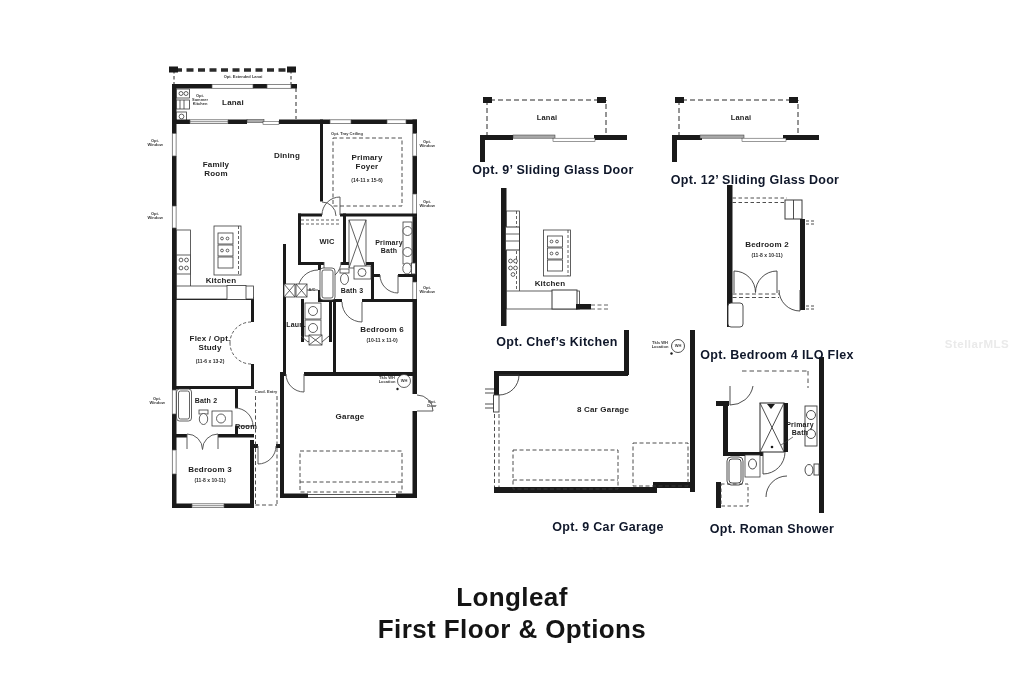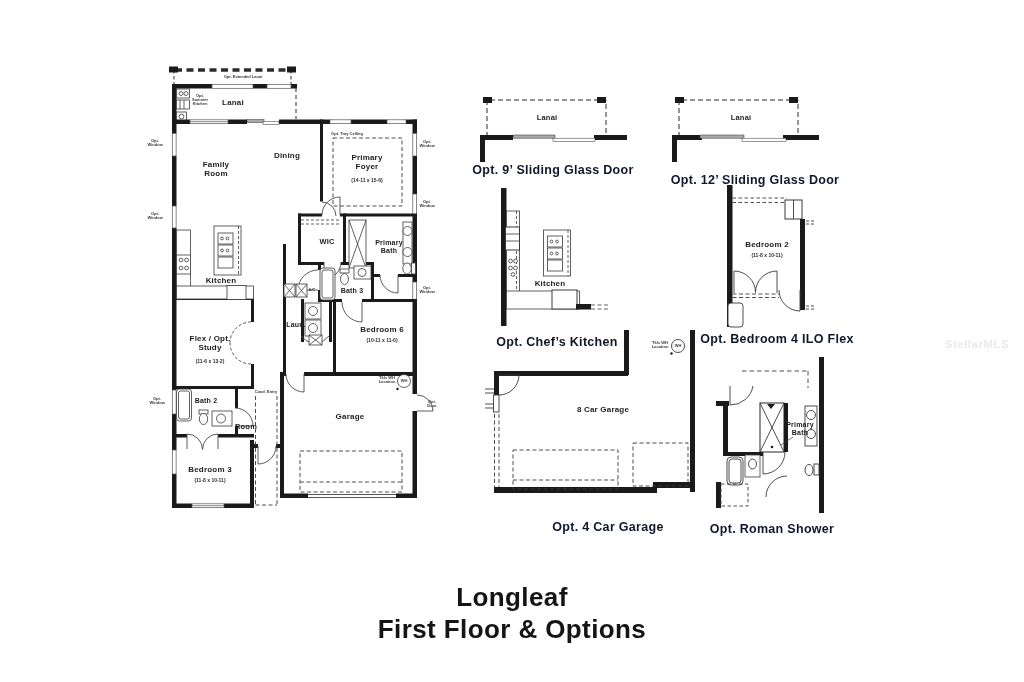--- a/index.html
+++ b/index.html
@@ -414,24 +414,24 @@
   <span class="lbl t3 wrap" style="left:432px;top:404px;width:13px">Opt. Door</span>
 
   <span class="lbl t75" style="left:547px;top:118px">Lanai</span>
   <span class="lbl cap" style="left:553px;top:170px">Opt. 9’ Sliding Glass Door</span>
   <span class="lbl t75" style="left:741px;top:118px">Lanai</span>
   <span class="lbl cap" style="left:755px;top:180px">Opt. 12’ Sliding Glass Door</span>
   <span class="lbl t8" style="left:550px;top:284px">Kitchen</span>
   <span class="lbl cap" style="left:557px;top:342px">Opt. Chef’s Kitchen</span>
   <span class="lbl t8" style="left:767px;top:245px">Bedroom 2</span>
   <span class="lbl t5" style="left:767px;top:256px">(11-8 x 10-11)</span>
-  <span class="lbl cap" style="left:777px;top:339px">Opt. Bedroom 4 ILO Flex</span>
+  <span class="lbl cap" style="left:777px;top:355px">Opt. Bedroom 4 ILO Flex</span>
   <span class="lbl t8" style="left:603px;top:410px">8 Car Garage</span>
   <span class="lbl t3 wrap" style="left:660px;top:345px;width:19px">Tkls WH Location</span>
   <span class="lbl t3" style="left:678px;top:346px">WH</span>
-  <span class="lbl cap" style="left:608px;top:527px">Opt. 4 Car Garage</span>
+  <span class="lbl cap" style="left:608px;top:527px">Opt. 9 Car Garage</span>
   <span class="lbl t7 wrap" style="left:800px;top:429px;width:36px">Primary Bath</span>
   <span class="lbl cap" style="left:772px;top:529px">Opt. Roman Shower</span>
 
   <span class="lbl title-line" style="left:512px;top:630px">First Floor &amp; Options</span>
   <span class="lbl title-line" style="left:512px;top:598px">Longleaf</span>
   <span class="lbl watermark" style="left:977px;top:344px">StellarMLS</span>
 </div>
 
 </body></html>

